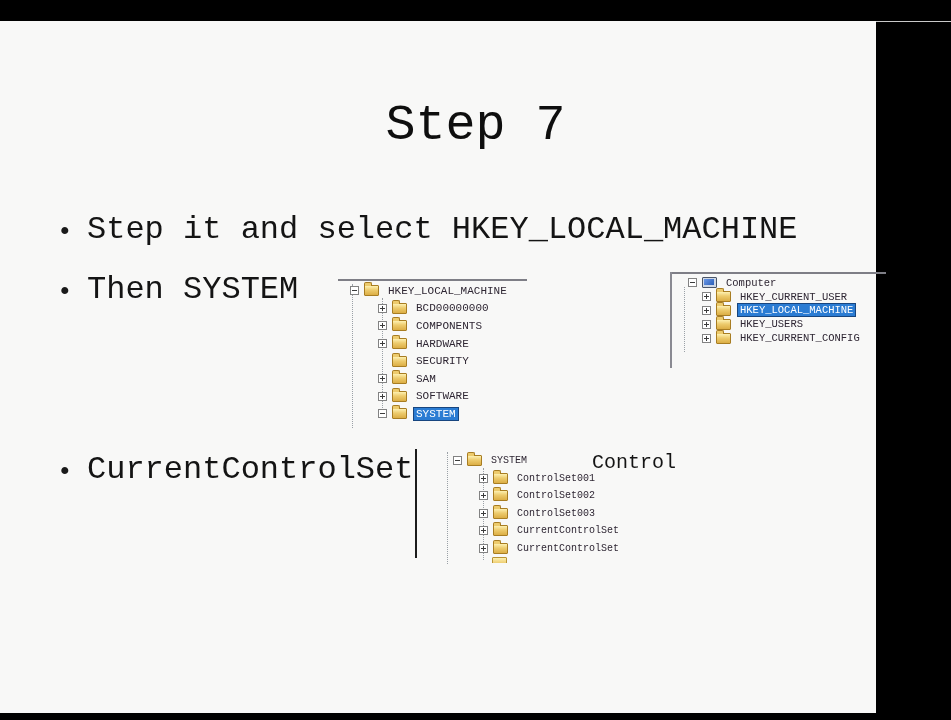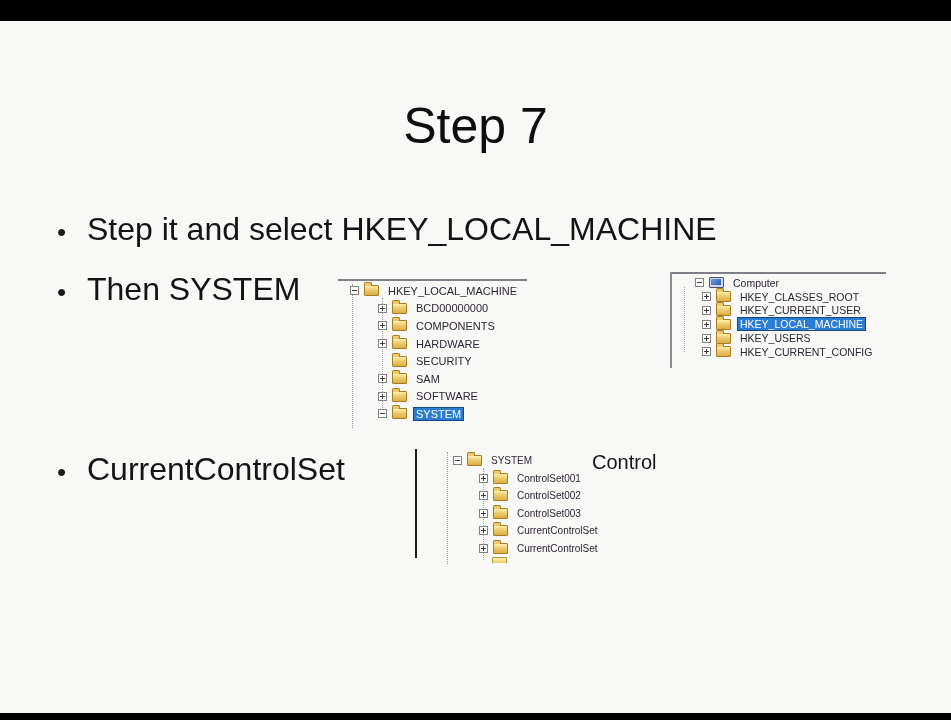--- a/index.html
+++ b/index.html
@@ -6,22 +6,23 @@
   body{
     width:951px;height:720px;position:relative;overflow:hidden;
     background:#000;
     font-family:"Liberation Sans", sans-serif;
   }
   .stage{position:absolute;inset:0;}
   .letterbox{position:absolute;left:0;width:951px;background:var(--letterbox,#000);}
   .letterbox.top{top:0;height:21px;border-bottom:1px solid #c9c9c9;}
   .letterbox.bottom{bottom:0;height:7px;}
   .slide{
-    position:absolute;left:0;top:21px;width:951px;height:692px;
+    position:absolute;left:0;top:21px;width:876px;height:692px;
     background:var(--slide-bg,#f8f8f7);
+    font-family:Liberation Mono, monospace;
   }
   .slide-title{
     position:absolute;left:0;top:76px;width:951px;
     text-align:center;font-size:50px;color:#0e0e0e;letter-spacing:0px;
   }
   .bullet-line{
     position:absolute;display:flex;align-items:flex-start;
     font-size:32px;color:#141414;
   }
   .bullet-line .dot{width:30px;font-size:26px;line-height:42px;color:#1a1a1a;flex:none;}
@@ -44,21 +45,21 @@
   .tree1{left:338px;top:261px;width:205px;height:146px;font-size:11px;}
   .tree2{left:672px;top:255px;width:212px;height:86px;font-size:10.5px;}
   .tree3{left:443px;top:431px;width:195px;height:112px;font-size:10px;}
 
   .trow{display:flex;align-items:center;position:relative;z-index:2;color:#2e2633;white-space:nowrap;}
   .tree1 .trow{height:17.6px;}
   .tree2 .trow{height:13.8px;}
   .tree3 .trow{height:17.5px;}
   .tree1 .lvl0{padding-left:12px;}
   .tree1 .lvl1{padding-left:40px;}
-  .tree2 .lvl0{padding-left:23px;}
+  .tree2 .lvl0{padding-left:16px;}
   .tree2 .lvl1{padding-left:30px;}
   .tree3 .lvl0{padding-left:10px;}
   .tree3 .lvl1{padding-left:36px;}
 
   .expand{
     width:9px;height:9px;flex:none;position:relative;
     border:1px solid #828282;background:#fff;box-sizing:border-box;
   }
   .expand::before{content:'';position:absolute;left:1px;right:1px;top:3px;height:1px;background:#3c3c3c;}
   .expand.plus::after{content:'';position:absolute;top:1px;bottom:1px;left:3px;width:1px;background:#3c3c3c;}
@@ -184,25 +185,20 @@
     <div class="tree tree2">
       <div class="vline vline-a"></div>
     <div class="trow lvl0">
           <span class="expand minus"></span>
           <span class="computer-icon"></span>
           <span class="tlabel">Computer</span>
         </div>
         <div class="trow lvl1">
           <span class="expand plus"></span>
           <span class="folder-icon"></span>
-          <span class="tlabel">HKEY_CLASSES_ROOT</span>
-        </div>
-        <div class="trow lvl1">
-          <span class="expand plus"></span>
-          <span class="folder-icon"></span>
           <span class="tlabel">HKEY_CURRENT_USER</span>
         </div>
         <div class="trow lvl1">
           <span class="expand plus"></span>
           <span class="folder-icon"></span>
           <span class="tlabel selected">HKEY_LOCAL_MACHINE</span>
         </div>
         <div class="trow lvl1">
           <span class="expand plus"></span>
           <span class="folder-icon"></span>

